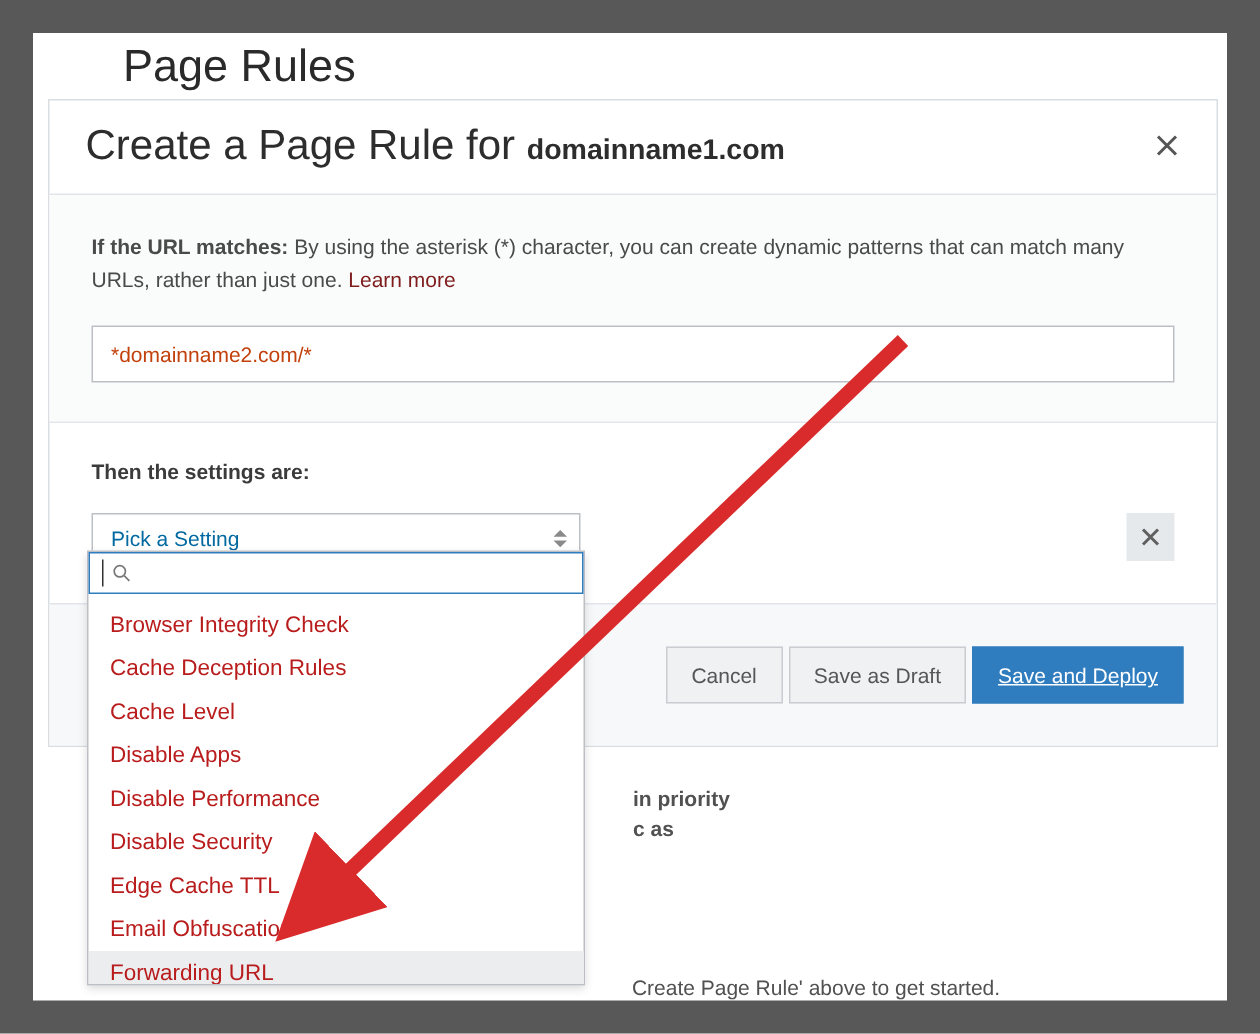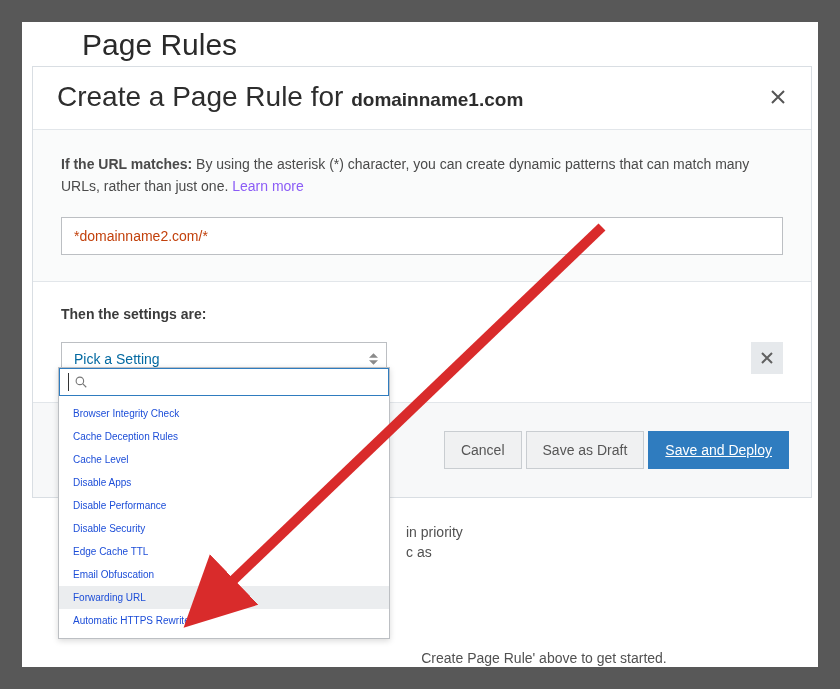--- a/index.html
+++ b/index.html
@@ -6,21 +6,21 @@
     html, body { width: 840px; height: 689px; overflow: hidden; font-family: "Segoe UI", -apple-system, Arial, sans-serif; }
     body { background: #fff; }
 
     .stage { position: relative; width: 840px; height: 689px; background: #fff; }
     .vignette { position: absolute; inset: 0; border: 22px solid #585858; pointer-events: none; }
 
     .page-bg { position: absolute; inset: 22px; background: #fff; padding: 0 60px; }
     .page-title { font-size: 30px; font-weight: 400; color: #2a2a2a; margin-top: 6px; }
 
     .bg-hidden-text { position: absolute; font-size: 14px; color: #515151; }
-    .bg-hint1 { top: 522px; left: 406px; width: 170px; line-height: 1.45; white-space: pre-line; }
+    .bg-hint1 { top: 522px; left: 422px; width: 170px; line-height: 1.45; white-space: pre-line; font-weight: bold; }
     .bg-hint2 { top: 650px; left: 304px; width: 480px; text-align: center; }
 
     .modal {
       position: absolute;
       top: 66px; left: 32px;
       width: 780px;
       background: #fff;
       border: 1px solid #d9dee3;
       box-shadow: 0 0 0 rgba(0,0,0,0);
     }
@@ -33,21 +33,21 @@
     .close-x { width: 18px; height: 18px; display: inline-flex; align-items: center; justify-content: center; cursor: pointer; color: #555; }
     .close-x svg { width: 16px; height: 16px; }
 
     .section {
       border-top: 1px solid #e2e6ea;
       padding: 24px 28px 26px;
     }
     .section.gray { background: #fafbfb; }
     .help-line { font-size: 14px; color: #4a4a4a; line-height: 1.55; }
     .help-bold { font-weight: 700; }
-    .help-link { color: #8b5cf6; cursor: pointer; }
+    .help-link { color: #7f1d1d; cursor: pointer; }
 
     .url-input {
       margin-top: 20px;
       width: 100%;
       border: 1px solid #bcbfc3;
       background: #fff;
       padding: 10px 12px;
       font-size: 14px; color: #c2410c;
     }
 
@@ -110,21 +110,21 @@
       margin: 0;
       display: flex; align-items: center;
       padding: 4px 8px;
       gap: 6px;
     }
     .dropdown-search .cursor-bar { width: 1px; height: 18px; background: #333; }
     .dropdown-search svg { width: 12px; height: 12px; color: #777; flex-shrink: 0; }
     .dd-list { max-height: 260px; overflow: auto; padding: 6px 0; position: relative; }
     .dd-item {
       padding: 6px 14px;
-      font-size: 10px; color: #1d4ed8;
+      font-size: 15px; color: #b91c1c;
       cursor: pointer;
     }
     .dd-item.highlight { background: #ebedef; }
 
     
     .dd-list::-webkit-scrollbar { width: 7px; }
     .dd-list::-webkit-scrollbar-thumb { background: #c7cace; border-radius: 3px; }
 
     
     .arrow-svg { position: absolute; top: 0; left: 0; width: 840px; height: 689px; pointer-events: none; }

